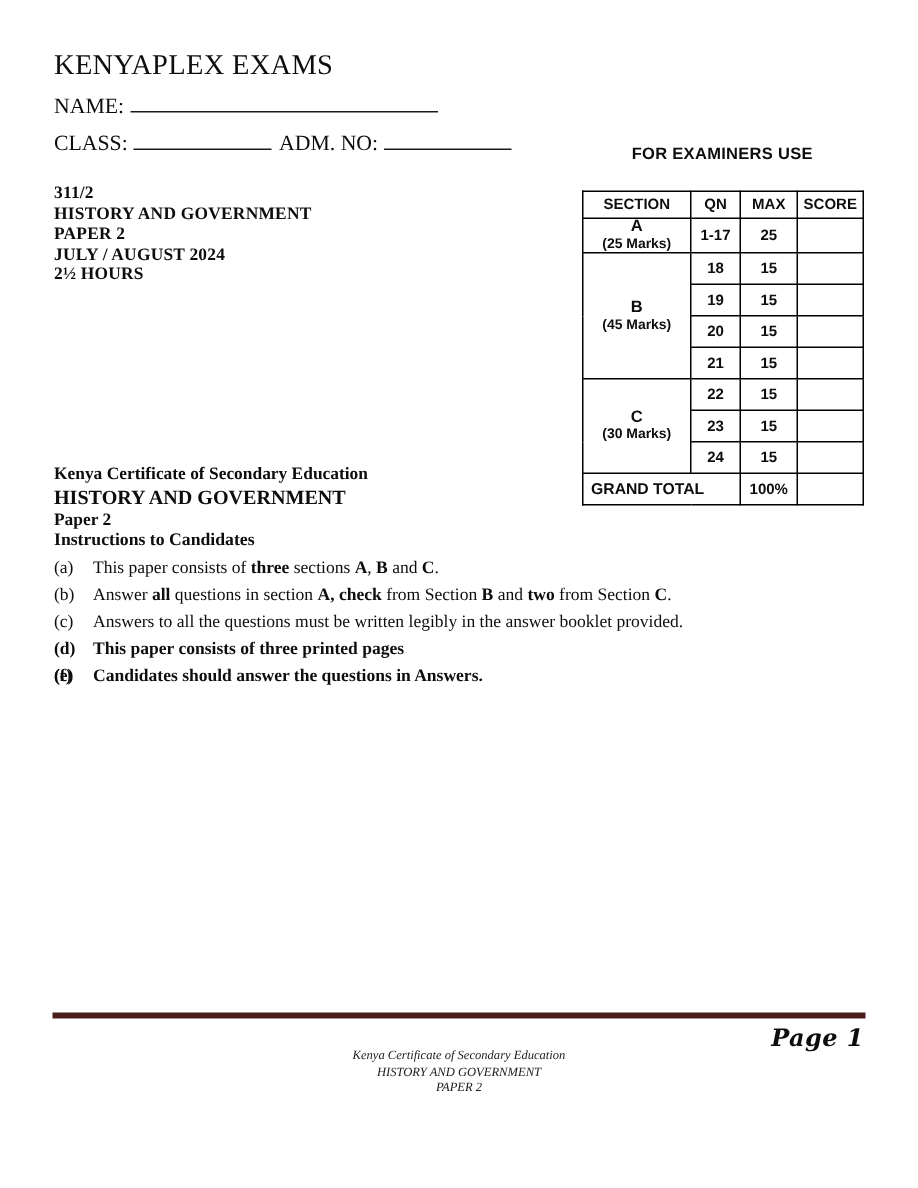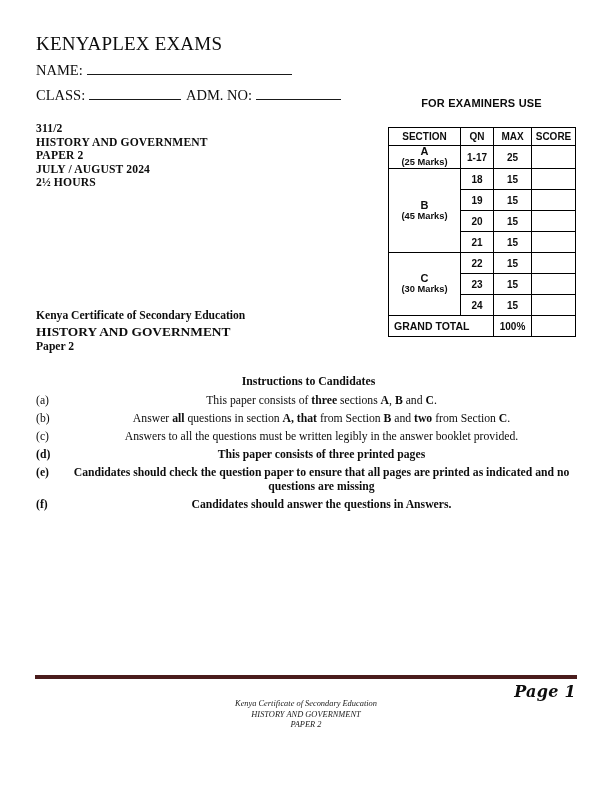--- a/index.html
+++ b/index.html
@@ -117,24 +117,23 @@
   col.c-max     { width: 38px; }
   col.c-score   { width: 44px; }
 
   .sec-name { display: block; font-size: 11px; }
   .sec-marks { display: block; font-size: 9.3px; }
 
   
   .instructions {
     position: absolute;
     left: 36px;
-    top: 374px;
+    top: 352px;
     width: 545px;
     font-size: 11.7px;
-    text-align: center;
   }
   .instr-title {
     font-weight: bold;
     font-size: 11.8px;
     margin-bottom: 5px;
   }
   .instr-item {
     position: relative;
     padding-left: 26px;
     margin-bottom: 3.5px;
@@ -286,24 +285,24 @@
             <td></td>
           </tr>
         </tbody>
     </table>
   </div>
 
   <div class="instructions">
     <div class="instr-title">Instructions to Candidates</div>
     <div id="instructions-list">
         <div class="instr-item"><span class="instr-marker">(a)</span><span>This paper consists of <b class="em">three</b> sections <b class="em">A</b>, <b class="em">B</b> and <b class="em">C</b>.</span></div>
-        <div class="instr-item"><span class="instr-marker">(b)</span><span>Answer <b class="em">all</b> questions in section <b class="em">A, that</b> from Section <b class="em">B</b> and <b class="em">two</b> from Section <b class="em">C</b>.</span></div>
+        <div class="instr-item"><span class="instr-marker">(b)</span><span>Answer <b class="em">all</b> questions in section <b class="em">A, check</b> from Section <b class="em">B</b> and <b class="em">two</b> from Section <b class="em">C</b>.</span></div>
         <div class="instr-item"><span class="instr-marker">(c)</span><span>Answers to all the questions must be written legibly in the answer booklet provided.</span></div>
         <div class="instr-item bold"><span class="instr-marker">(d)</span><span>This paper consists of three printed pages</span></div>
-        <div class="instr-item bold"><span class="instr-marker">(e)</span><span>Candidates should check the question paper to ensure that all pages are printed as indicated and no questions are missing</span></div>
+        <div class="instr-item bold"><span class="instr-marker">(e)</span></div>
         <div class="instr-item bold"><span class="instr-marker">(f)</span><span>Candidates should answer the questions in Answers.</span></div>
       </div>
   </div>
 
   <div class="footer-rule"></div>
   <div class="page-number">Page 1</div>
   <div class="footer-center">
     <div>Kenya Certificate of Secondary Education</div>
     <div>HISTORY AND GOVERNMENT</div>
     <div>PAPER 2</div>

